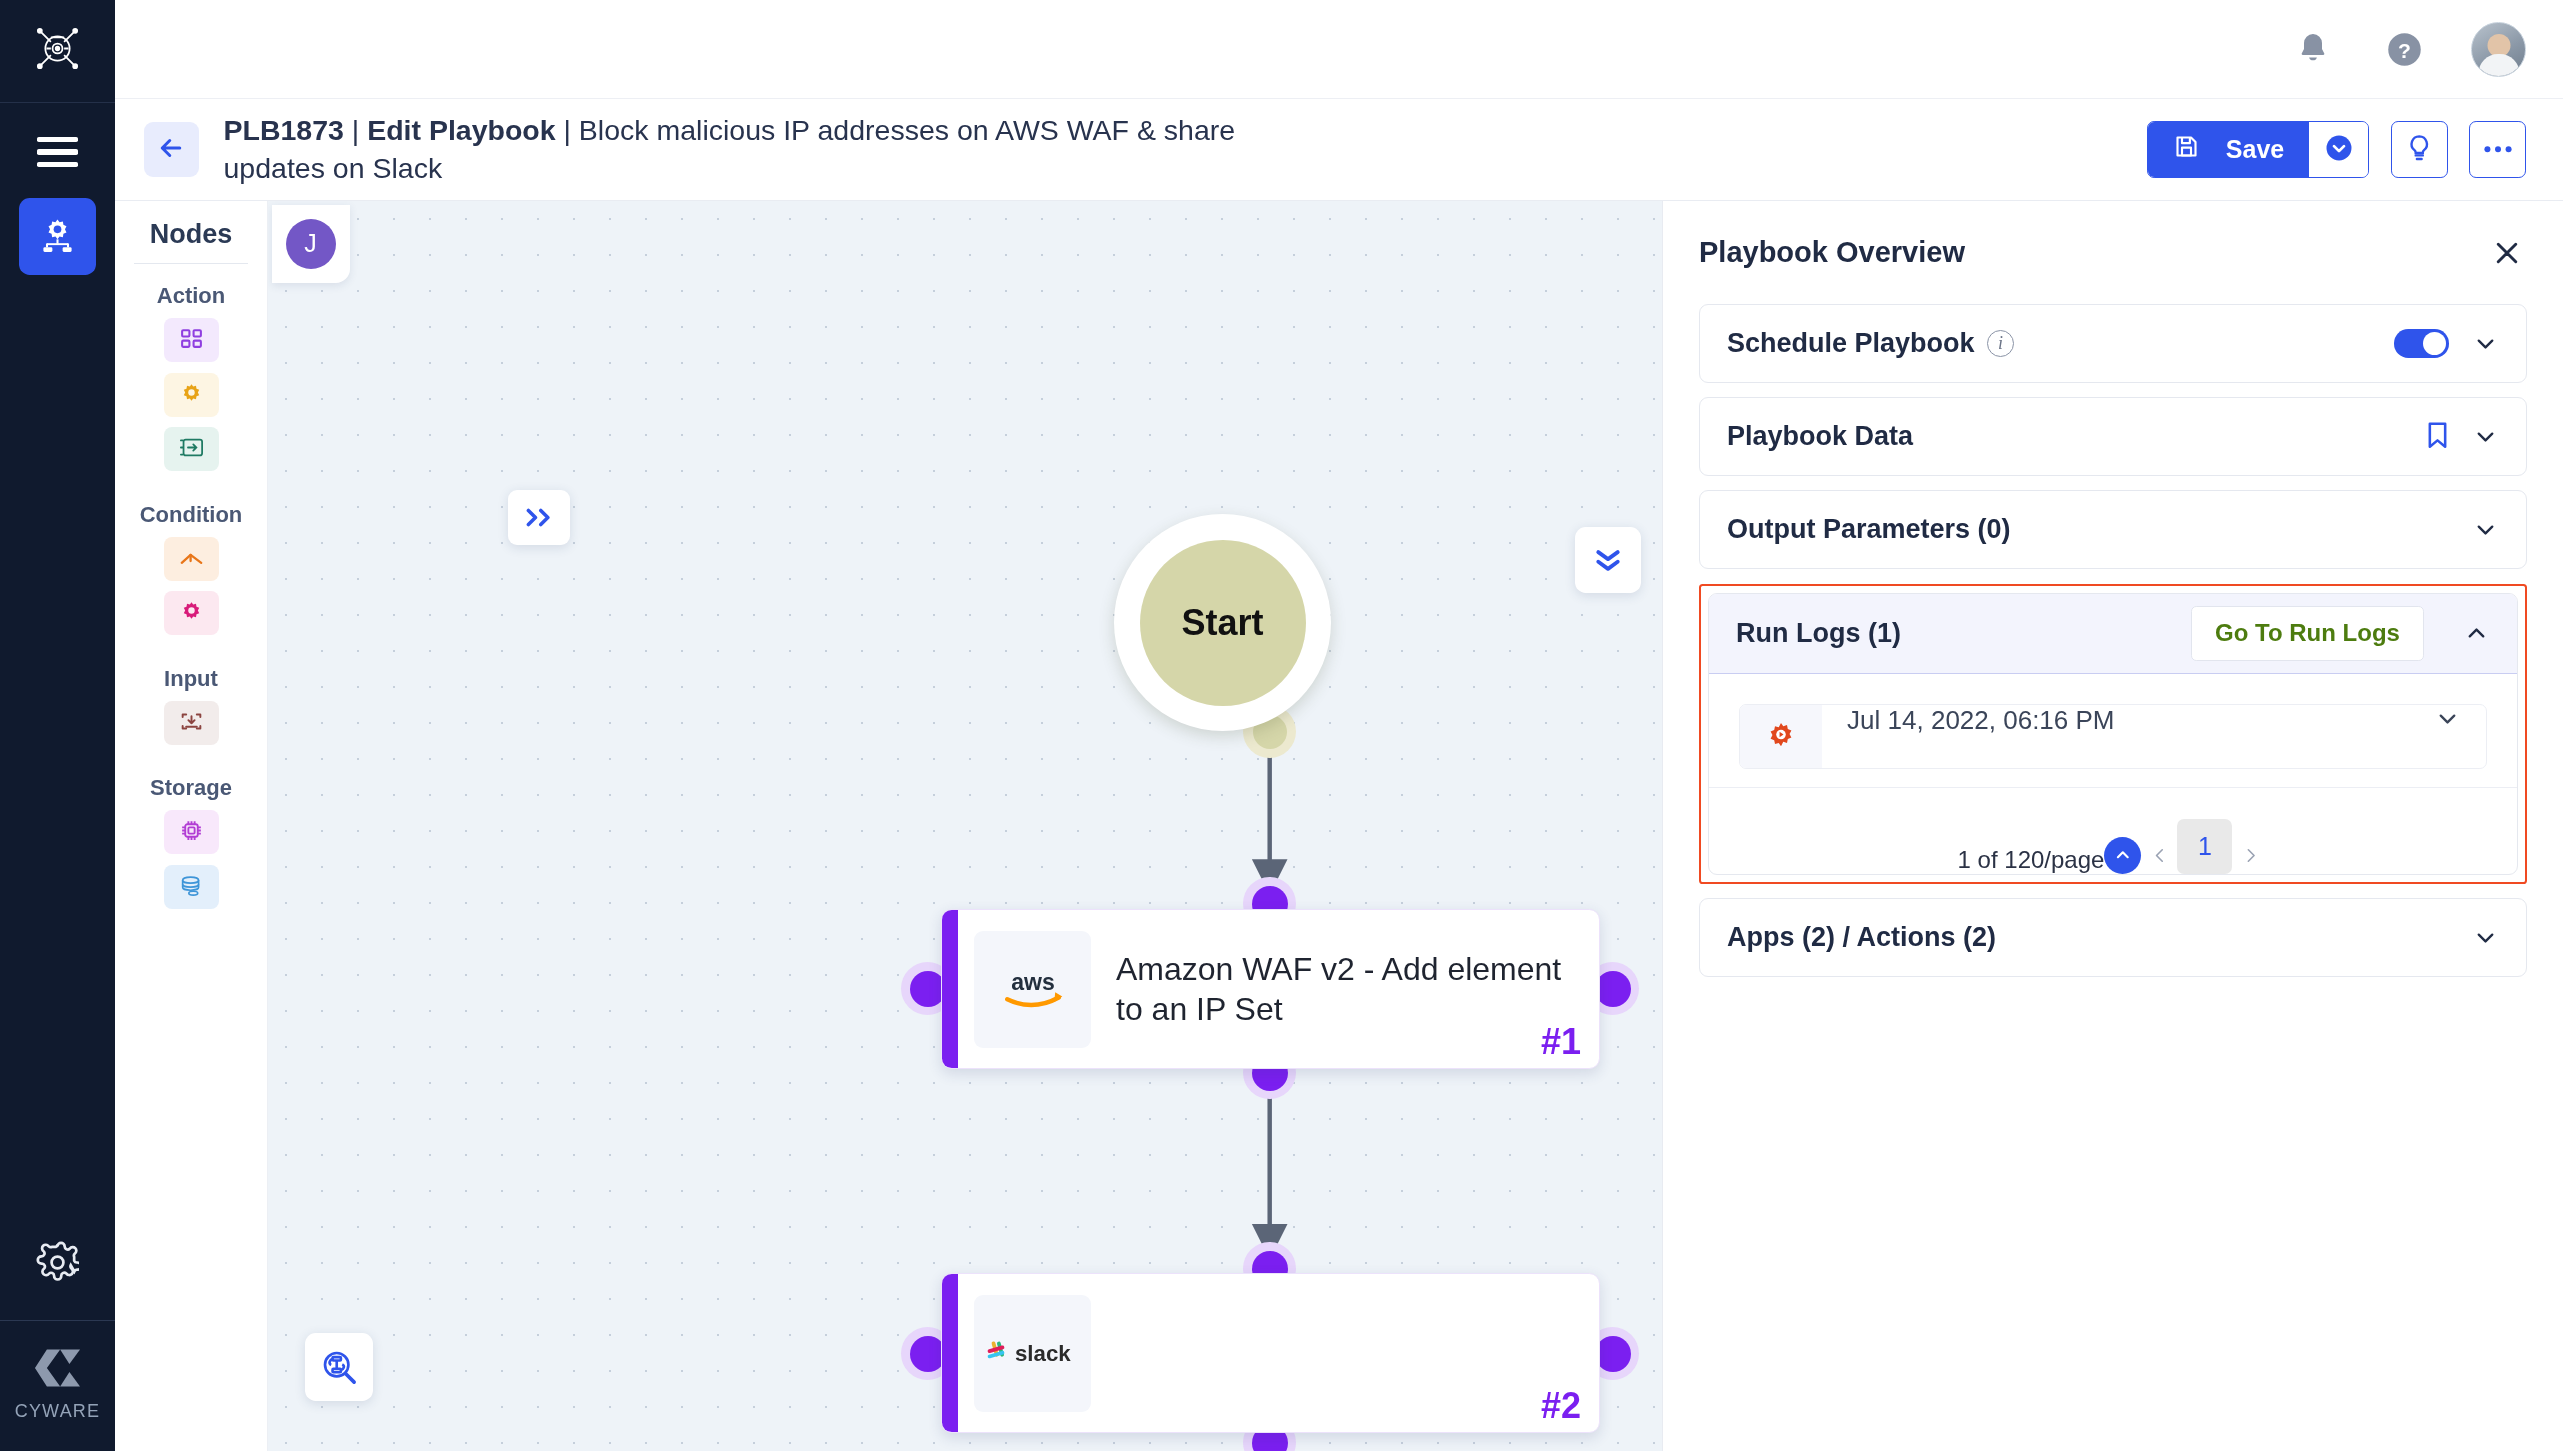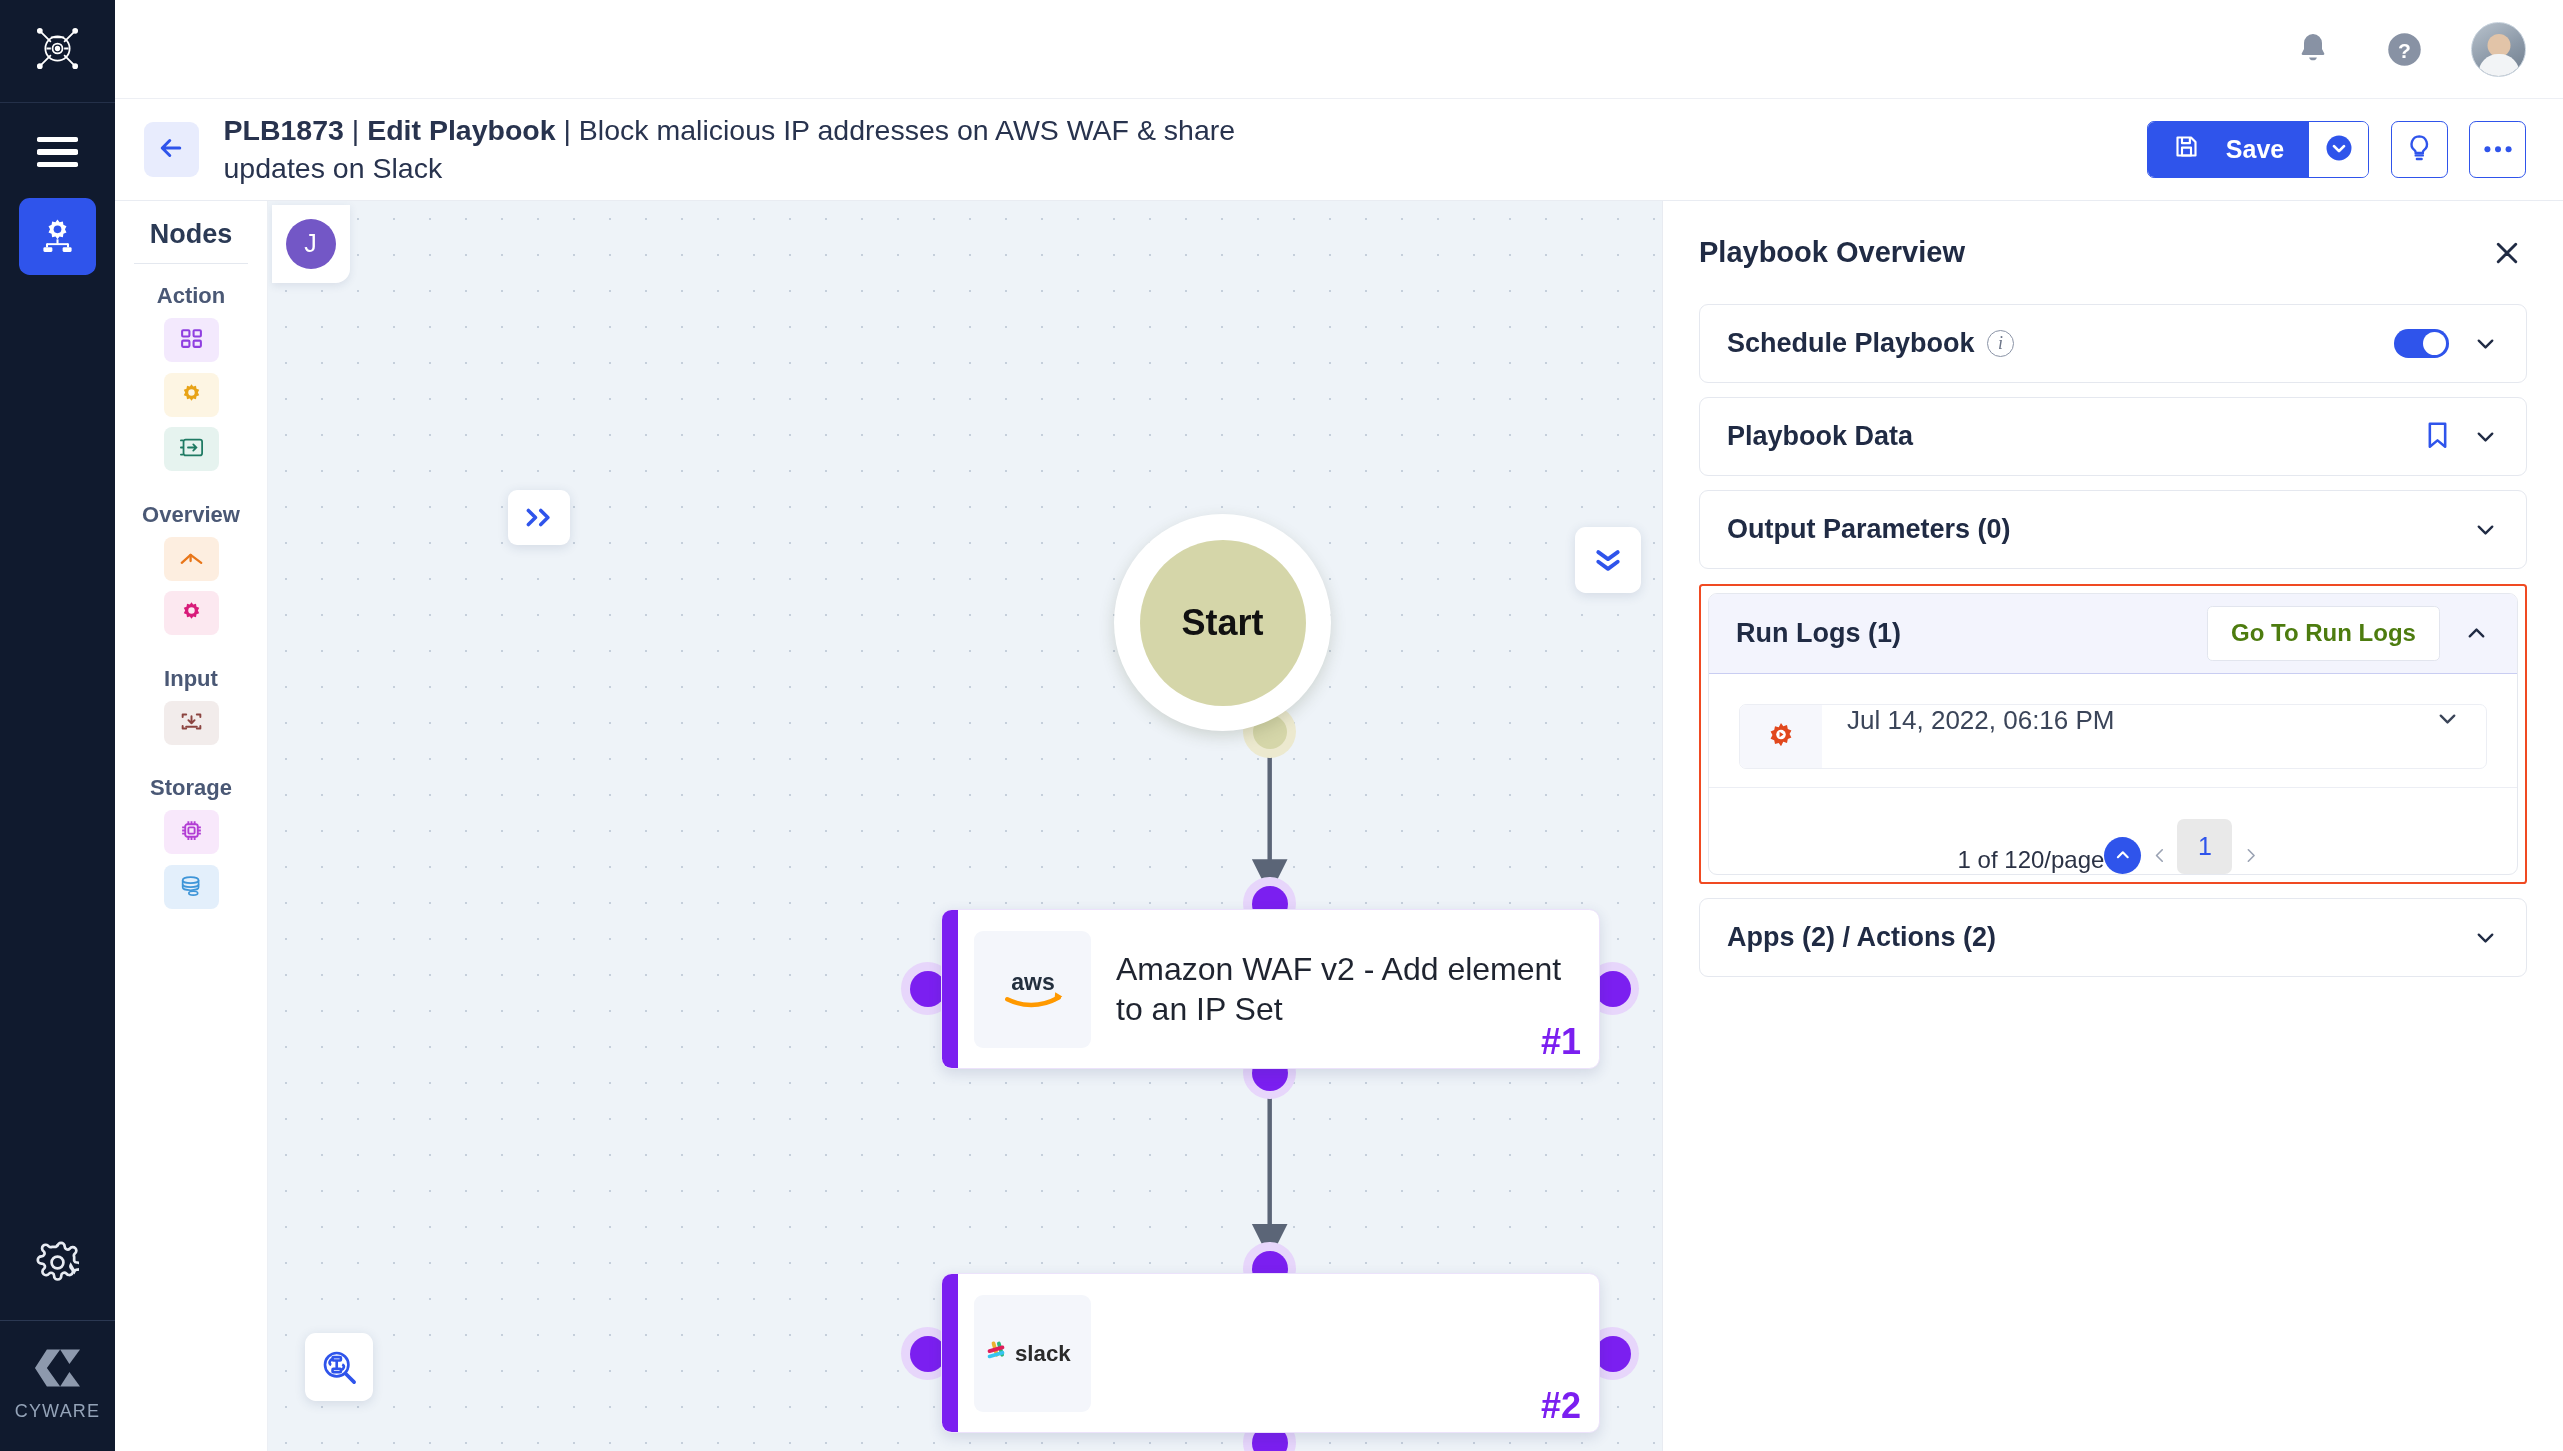--- a/index.html
+++ b/index.html
@@ -196,21 +196,21 @@
   .info-i { display:inline-flex; width:27px; height:27px; border:1.8px solid #8a93a6; border-radius:50%;
     align-items:center; justify-content:center; font-size:18px; font-style:italic; color:#6b7487;
     margin-left: 12.5px; font-family:"Liberation Serif", serif; }
 
   
   .runlogs-wrap {
     border: 2.7px solid #f04a22; border-radius: 3.6px; padding: 7.1px; margin-bottom: 14.2px;
   }
   .runlogs { border:0.9px solid #e5e8ef; border-radius: 9px; overflow:hidden; }
   .runlogs-head { background:#f3f4fd; height: 80px; display:flex; align-items:center; padding: 0 27px;
-     border-bottom: 1.8px solid #c9cdf2; }
+     border-bottom: 1.8px solid #c9cdf2; gap: 16px; }
   .gotorunlogs {
     margin-left:auto; border:0.9px solid #e2e5ee; background:#fff; border-radius:5.3px;
     height: 55px; padding: 0 23px; display:flex; align-items:center;
     color:#4d7c0f; font-size:24px; font-weight:700; cursor:pointer;
   }
   .runlogs-body { background:#fff; padding: 30px 30px 18px 30px; }
   .logrow {
     border: 0.9px solid #eceef4; border-radius: 7.1px; height: 65px; display:flex; align-items:flex-start;
     cursor:pointer; overflow:hidden;
   }
@@ -377,21 +377,21 @@
   <div class="palette-chip" style="background:#e6f3ef">
     <span>
       <svg width="27" height="23" viewBox="0 0 30 26" fill="none" stroke="#1f7a63" stroke-width="2" stroke-linecap="round">
         <rect x="6" y="4" width="21" height="18" rx="2.5"></rect>
         <path d="M3 5h2M3 13h2M3 21h2"></path>
         <path d="M11 13h9M17 9.5l3.5 3.5-3.5 3.5"></path>
       </svg>
     </span>
   </div>
 
-  <div class="palette-group">Overview</div>
+  <div class="palette-group">Condition</div>
   <div class="palette-chip" style="background:#fdeee0">
     <span>
       <svg width="27" height="23" viewBox="0 0 30 26" fill="none" stroke="#e8761a" stroke-width="2.6" stroke-linecap="round" stroke-linejoin="round">
         <path d="M4 19 L14 10 L26 19"></path>
           <path d="M14 10 L14 17"></path>
       </svg>
     </span>
   </div>
   <div class="palette-chip" style="background:#fce8f0">
     <span>

